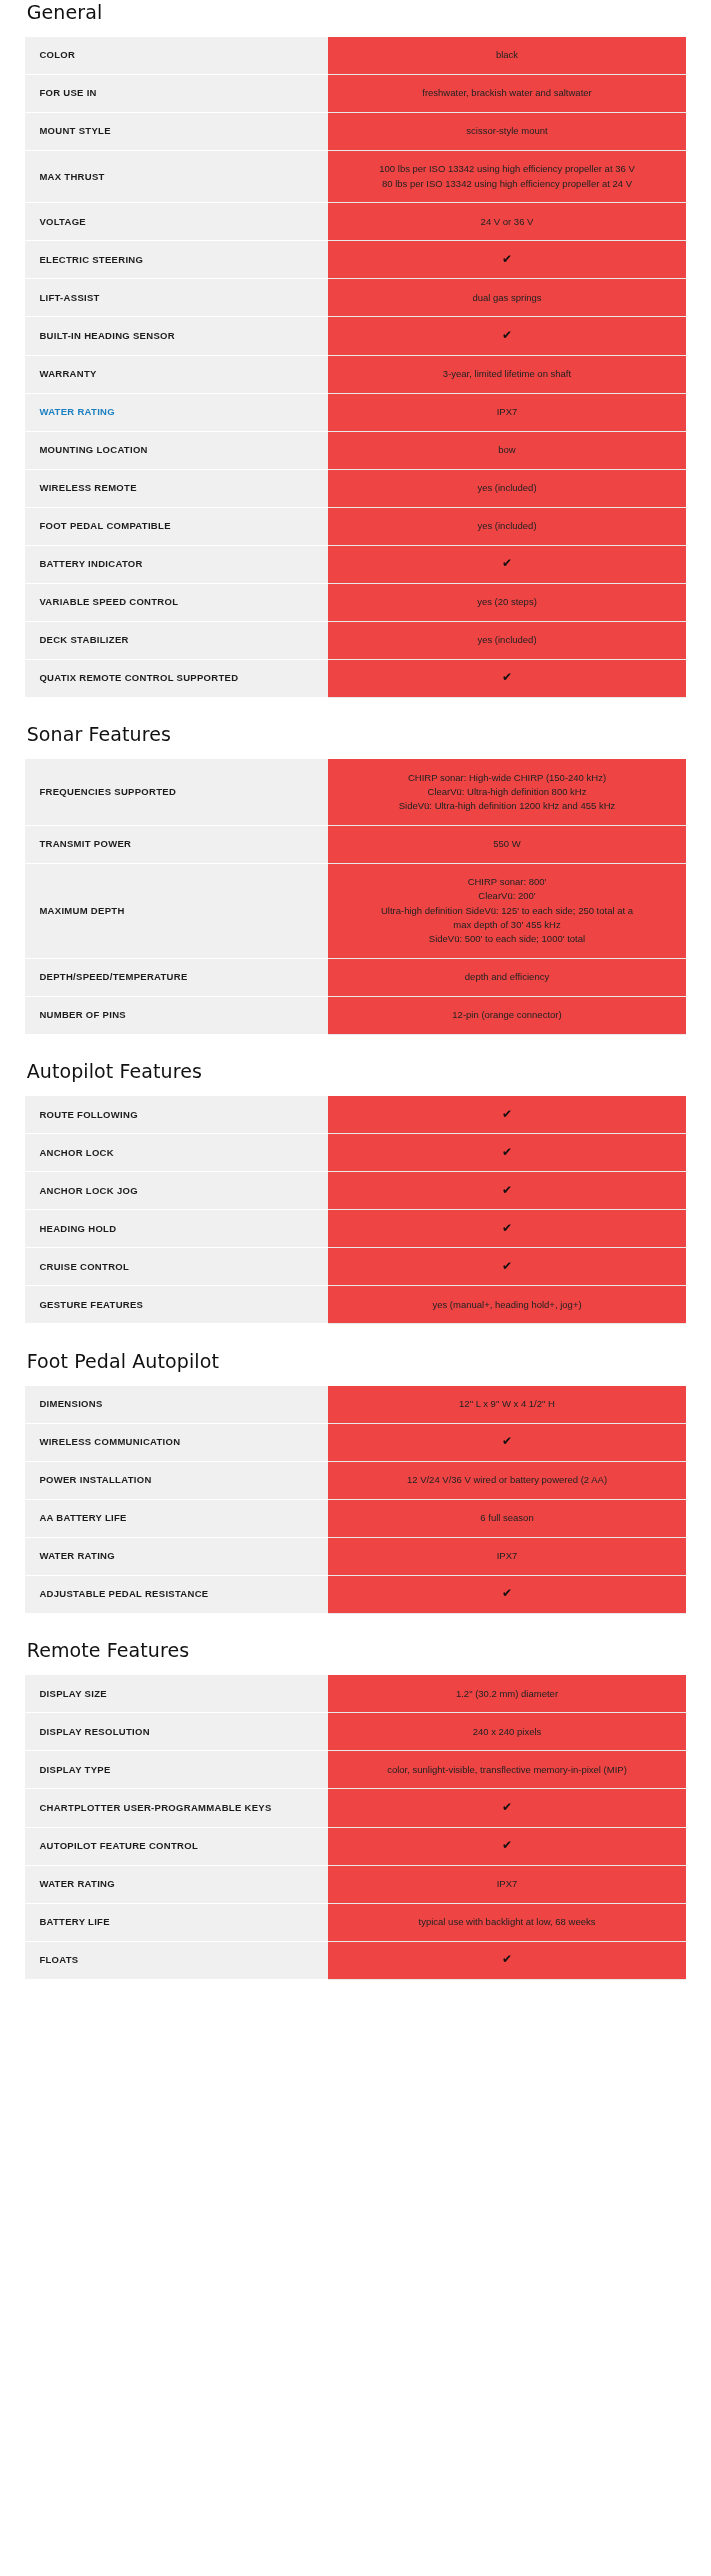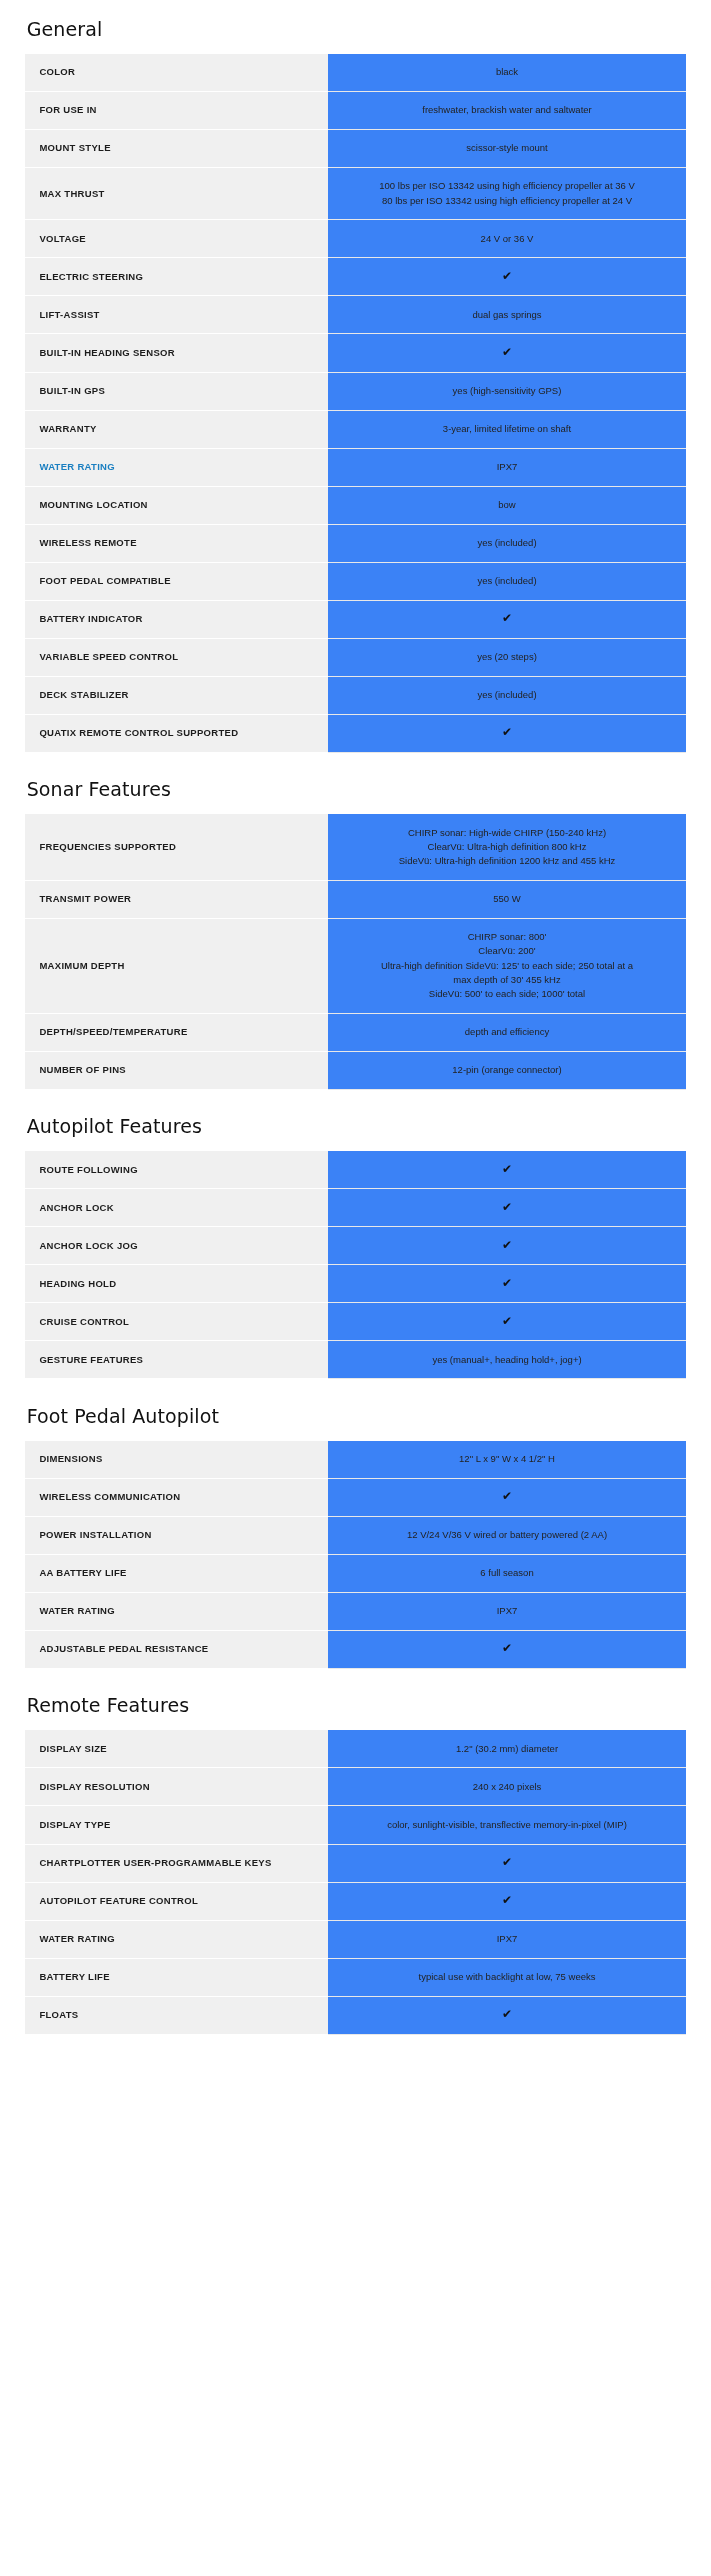--- a/index.html
+++ b/index.html
@@ -13,21 +13,21 @@
   body {
     width: 711px;
   }
   .page {
     width: 711px;
     padding: 0 25.4px;
   }
   .section {
     margin-bottom: 25.4px;
   }
-  .section:first-child { margin-top: 18px; }
+  .section:first-child { margin-top: 1px; }
   .section-title {
     font-size: 19px;
     font-weight: 400;
     letter-spacing: 0.1px;
     color: #111111;
     margin: 0 0 14px 1.3px;
     font-family: "DejaVu Sans", sans-serif;
   }
   table.spec-table {
     width: 661px;
@@ -50,21 +50,21 @@
     font-weight: 700;
     letter-spacing: 0.3px;
     text-transform: uppercase;
     color: #1c1c1c;
   }
   td.spec-label.link {
     color: #1a7fc1;
   }
   td.spec-value {
     width: 330px;
-    background: #3b82f6;
+    background: #ef4444;
     text-align: center;
     color: #222222;
     border-bottom: 0.6px solid #e8e8e8;
   }
   td.spec-value .line { display: block; }
   .check {
     display: inline-block;
     font-size: 12px;
     color: #111111;
     line-height: 1;
@@ -122,26 +122,20 @@
               <td class="spec-label">LIFT-ASSIST</td>
               <td class="spec-value">
                 <span class="line">dual gas springs</span>
               </td>
             </tr>
             <tr>
               <td class="spec-label">BUILT-IN HEADING SENSOR</td>
               <td class="spec-value"><span class="check">✔</span></td>
             </tr>
             <tr>
-              <td class="spec-label">BUILT-IN GPS</td>
-              <td class="spec-value">
-                <span class="line">yes (high-sensitivity GPS)</span>
-              </td>
-            </tr>
-            <tr>
               <td class="spec-label">WARRANTY</td>
               <td class="spec-value">
                 <span class="line">3-year, limited lifetime on shaft</span>
               </td>
             </tr>
             <tr>
               <td class="spec-label link">WATER RATING</td>
               <td class="spec-value">
                 <span class="line">IPX7</span>
               </td>
@@ -334,21 +328,21 @@
             </tr>
             <tr>
               <td class="spec-label">WATER RATING</td>
               <td class="spec-value">
                 <span class="line">IPX7</span>
               </td>
             </tr>
             <tr>
               <td class="spec-label">BATTERY LIFE</td>
               <td class="spec-value">
-                <span class="line">typical use with backlight at low, 75 weeks</span>
+                <span class="line">typical use with backlight at low, 68 weeks</span>
               </td>
             </tr>
             <tr>
               <td class="spec-label">FLOATS</td>
               <td class="spec-value"><span class="check">✔</span></td>
             </tr>
           </tbody>
         </table>
       </div>
     </div>

